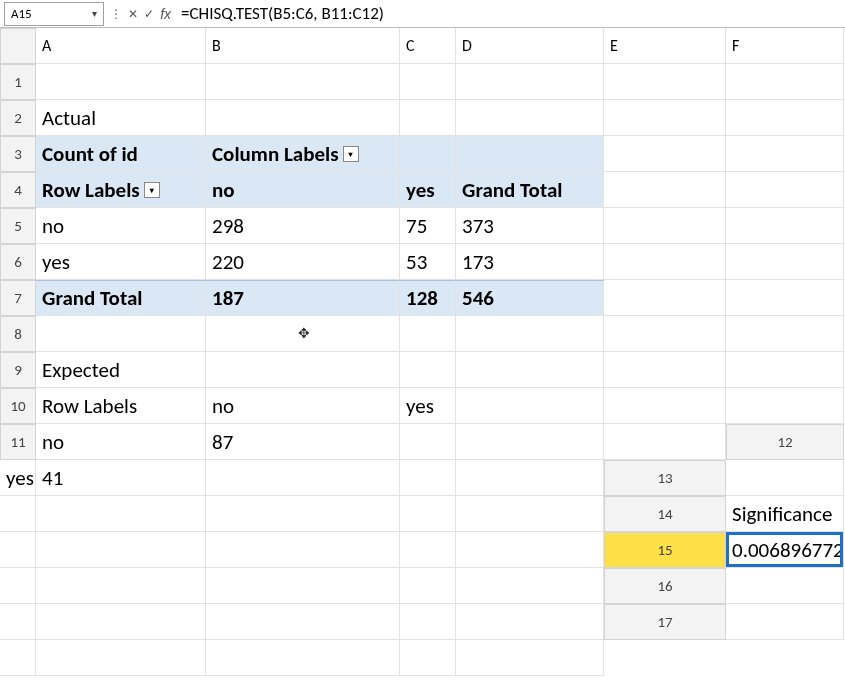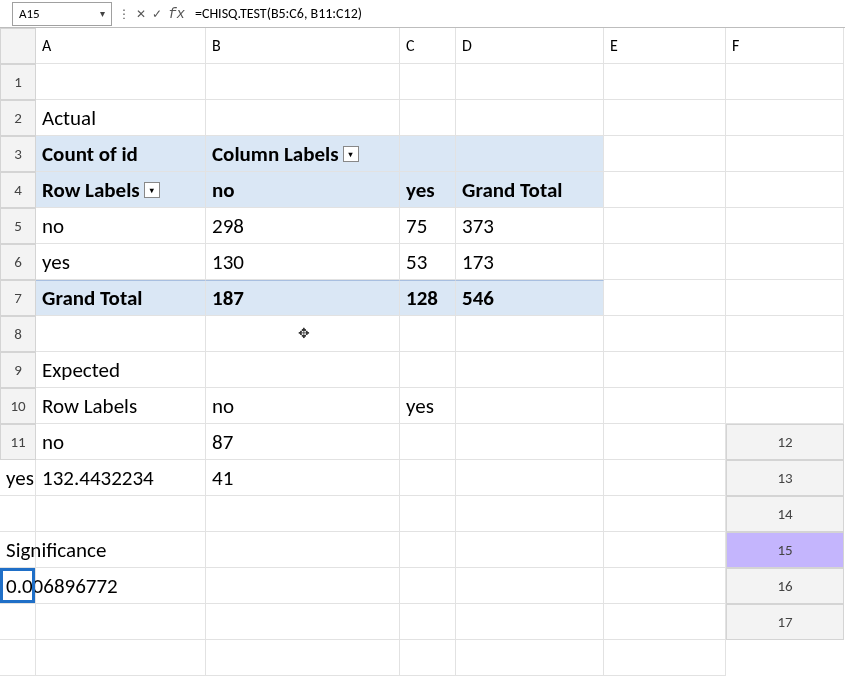--- a/index.html
+++ b/index.html
@@ -18,21 +18,21 @@
     display: flex;
     align-items: center;
     height: 28px;
     border-bottom: 1px solid #bdbdbd;
     background: #fff;
     font-size: 13px;
   }
   .name-box {
     width: 100px;
     height: 24px;
-    margin-left: 12px;
+    margin-left: 4px;
     border: 1px solid #a0a0a0;
     background: #fff;
     padding: 0 6px;
     display: flex;
     align-items: center;
     justify-content: space-between;
   }
   .name-box .caret {
     font-size: 10px;
     color: #444;
@@ -40,29 +40,29 @@
   .fb-icons {
     display: flex;
     align-items: center;
     margin: 0 6px;
     color: #555;
     gap: 6px;
     font-size: 12px;
   }
   .fx {
     font-style: italic;
-    font-family: Liberation Mono, monospace;
+    font-family: Liberation Sans, sans-serif;
     font-size: 14px;
   }
   .formula-input {
     flex: 1;
     border: none;
     outline: none;
     height: 24px;
-    font-size: 14px;
+    font-size: 17px;
     padding: 0 4px;
     font-family: Calibri, Arial, sans-serif;
   }
   
   .grid {
     display: grid;
     grid-template-columns: 36px 170px 194px 56px 148px 122px 118px;
     grid-auto-rows: 36px;
   }
   .rownum {
@@ -244,21 +244,21 @@
   <div class="cell"></div>
   <div class="cell"></div>
 
   <div class="rownum">
       <span>6</span>
     </div>
   <div class="cell left">
       <span>yes</span>
     </div>
   <div class="cell right">
-      <span>130</span>
+      <span>220</span>
     </div>
   <div class="cell left">
       <span>53</span>
     </div>
   <div class="cell right">
       <span>173</span>
     </div>
   <div class="cell"></div>
   <div class="cell"></div>
 
@@ -331,23 +331,20 @@
   <div class="cell"></div>
   <div class="cell"></div>
 
   <div class="rownum">
       <span>12</span>
     </div>
   <div class="cell left">
       <span>yes</span>
     </div>
   <div class="cell right">
-      <span>132.4432234</span>
-    </div>
-  <div class="cell right">
       <span>41</span>
     </div>
   <div class="cell"></div>
   <div class="cell"></div>
   <div class="cell"></div>
 
   <div class="rownum">
       <span>13</span>
     </div>
   <div class="cell"></div>
@@ -362,21 +359,21 @@
     </div>
   <div class="cell left">
       <span>Significance</span>
     </div>
   <div class="cell"></div>
   <div class="cell"></div>
   <div class="cell"></div>
   <div class="cell"></div>
   <div class="cell"></div>
 
-  <div class="rownum" style="background:#c4b5fd">
+  <div class="rownum" style="background:#fde047">
       <span>15</span>
     </div>
   <div class="cell right selected-cell">
       <span>0.006896772</span>
     </div>
   <div class="cell"></div>
   <div class="cell"></div>
   <div class="cell"></div>
   <div class="cell"></div>
   <div class="cell"></div>

